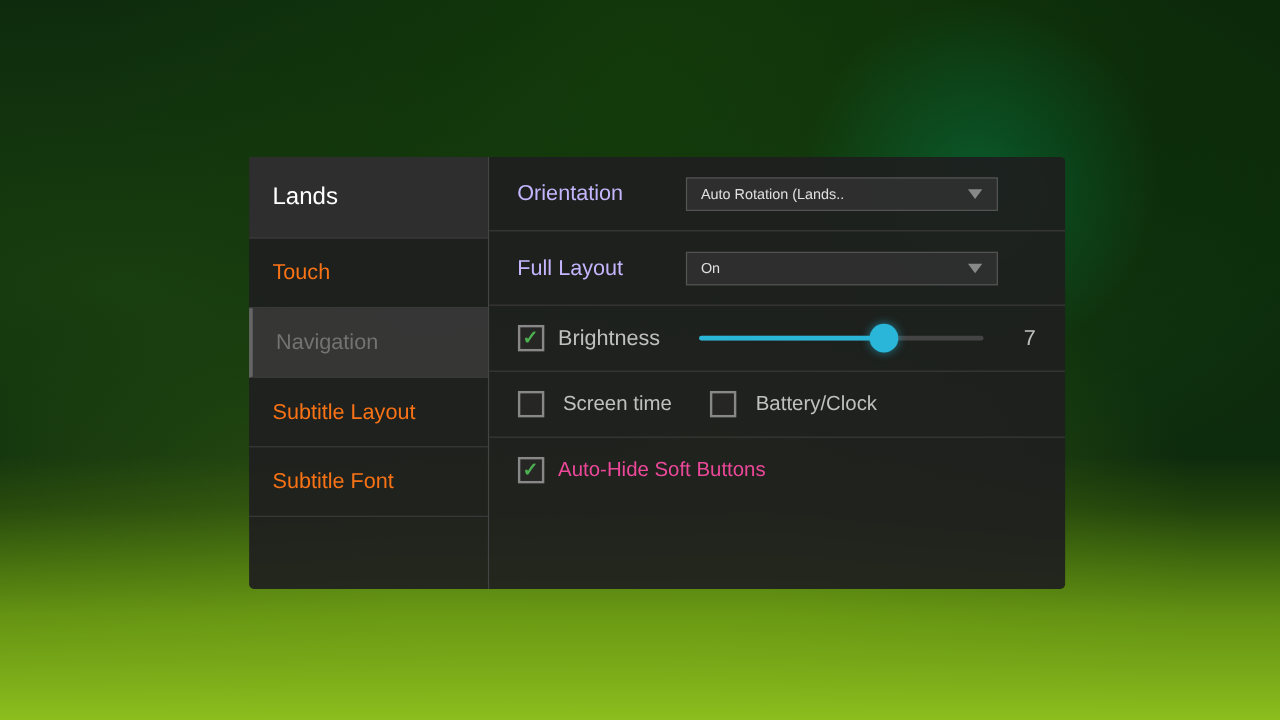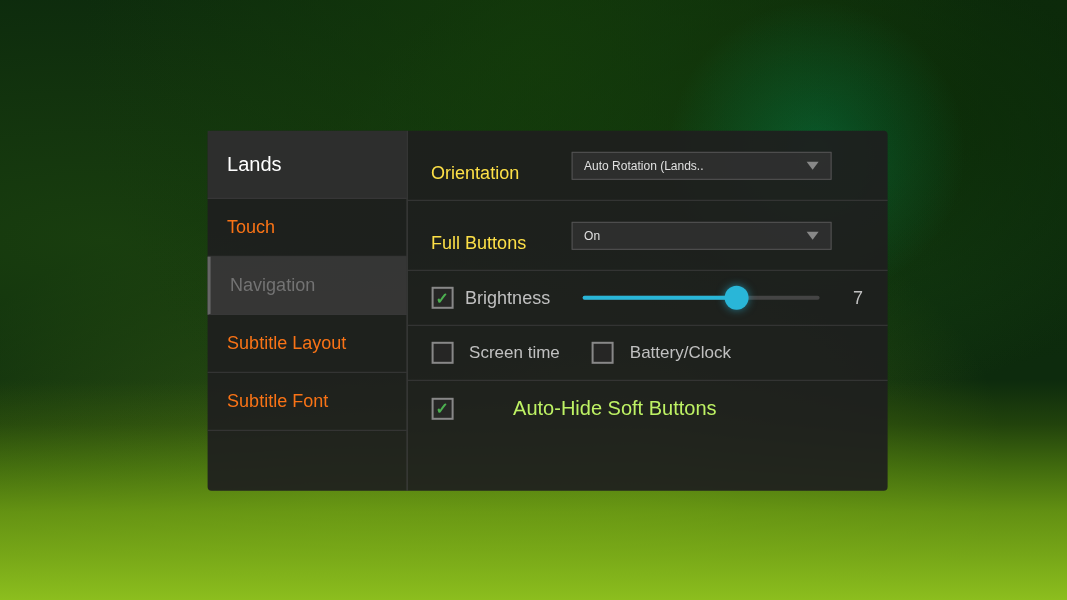--- a/index.html
+++ b/index.html
@@ -109,24 +109,23 @@
     .setting-row {
       display: flex;
       align-items: center;
       padding: 16px 24px;
       border-bottom: 1px solid #3a3a3a;
       min-height: 62px;
     }
 
     .setting-label {
       font-size: 18px;
-      color: #fde047;
+      color: #c4b5fd;
       width: 140px;
       flex-shrink: 0;
-      margin-top: 16px;
     }
 
     .setting-value {
       display: flex;
       align-items: center;
       flex: 1;
       gap: 8px;
     }
 
     .dropdown-value {
@@ -245,23 +244,22 @@
 
     
     .autohide-row {
       display: flex;
       align-items: center;
       padding: 16px 24px;
       gap: 12px;
     }
 
     .autohide-label {
-      font-size: 20px;
-      color: #bef264;
-      margin-left: 48px;
+      font-size: 17px;
+      color: #ec4899;
     }
   </style>
 </head>
 <body>
 
 <div class="background"></div>
 <div class="bg-overlay"></div>
 <div class="grass"></div>
 <div class="tree-glow"></div>
 
@@ -291,21 +289,21 @@
       <span class="setting-label">Orientation</span>
       <div class="setting-value">
         <div class="dropdown-value">
           <span>Auto Rotation (Lands..</span>
           <div class="dropdown-arrow"></div>
         </div>
       </div>
     </div>
 
     <div class="setting-row">
-      <span class="setting-label">Full Buttons</span>
+      <span class="setting-label">Full Layout</span>
       <div class="setting-value">
         <div class="dropdown-value">
           <span>On</span>
           <div class="dropdown-arrow"></div>
         </div>
       </div>
     </div>
 
     <div class="brightness-row">
       <div class="checkbox checked">

